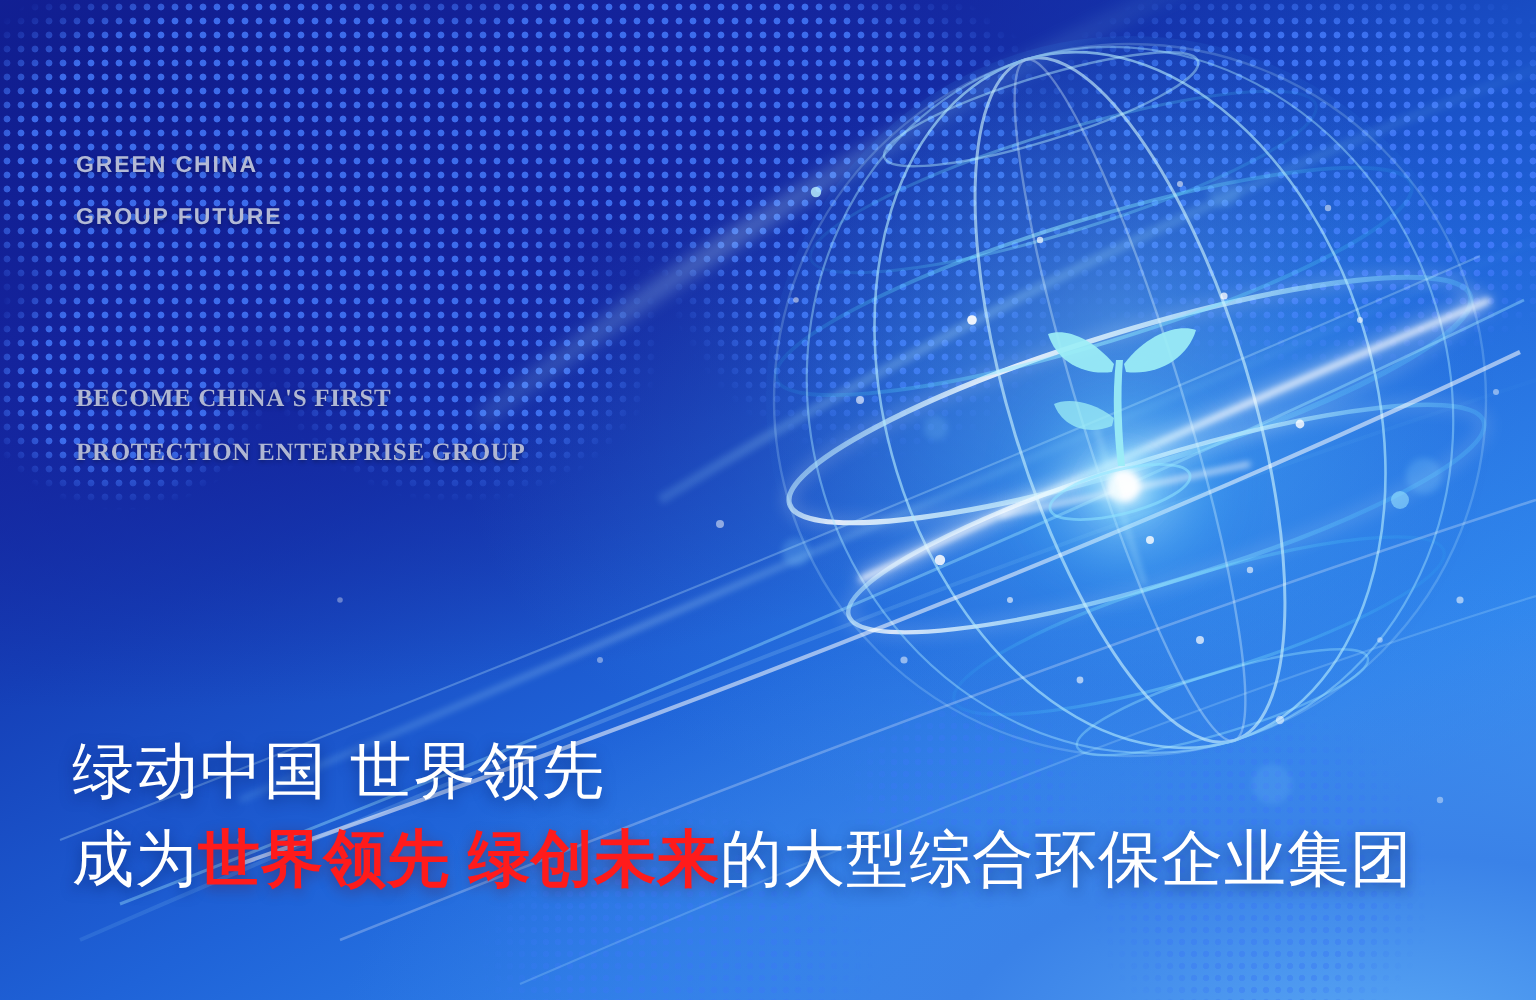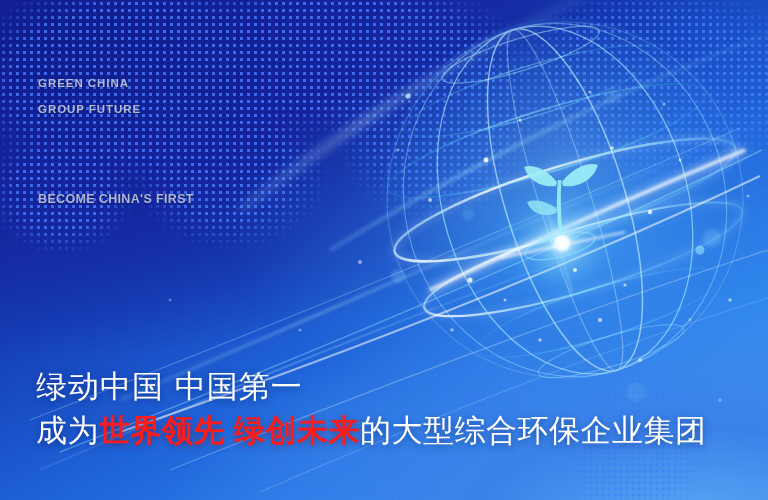--- a/index.html
+++ b/index.html
@@ -63,21 +63,21 @@
     text-shadow:0 1px 2px rgba(0,0,0,.28);
   }
   .eyebrow div{white-space:nowrap;}
 
   .tagline{
     position:absolute;left:38px;top:186px;
     color:#b0b7d3;
     font-size:12.5px;font-weight:bold;letter-spacing:.35px;line-height:26.5px;
     text-shadow:0 1px 2px rgba(0,0,0,.3);
   }
-  .tagline div{white-space:nowrap;}
+  .tagline div{white-space:nowrap;font-family:Liberation Serif, serif;}
 
   .headline{
     position:absolute;left:36px;top:364px;
     font-family:"DejaVu Sans","Liberation Sans",sans-serif;
     color:#ffffff;
     font-size:31px;font-weight:400;line-height:44px;
     letter-spacing:1px;
     white-space:nowrap;
     text-shadow:0 2px 7px rgba(6,28,96,.55);
   }
@@ -231,20 +231,21 @@
     </g>
   </svg>
 
   <div class="eyebrow">
     <div>GREEN CHINA</div>
     <div>GROUP FUTURE</div>
   </div>
 
   <div class="tagline">
     <div>BECOME CHINA'S FIRST</div>
+    <div>PROTECTION ENTERPRISE GROUP</div>
   </div>
 
   <div class="headline">
-    <div class="hl-1">绿动中国 中国第一</div>
+    <div class="hl-1">绿动中国 世界领先</div>
     <div class="hl-2"><span>成为</span><span class="hl-red">世界领先</span><span class="hl-gap"></span><span class="hl-red">绿创未来</span><span>的大型综合环保企业集团</span></div>
   </div>
 
 </div>
 
 </body></html>

